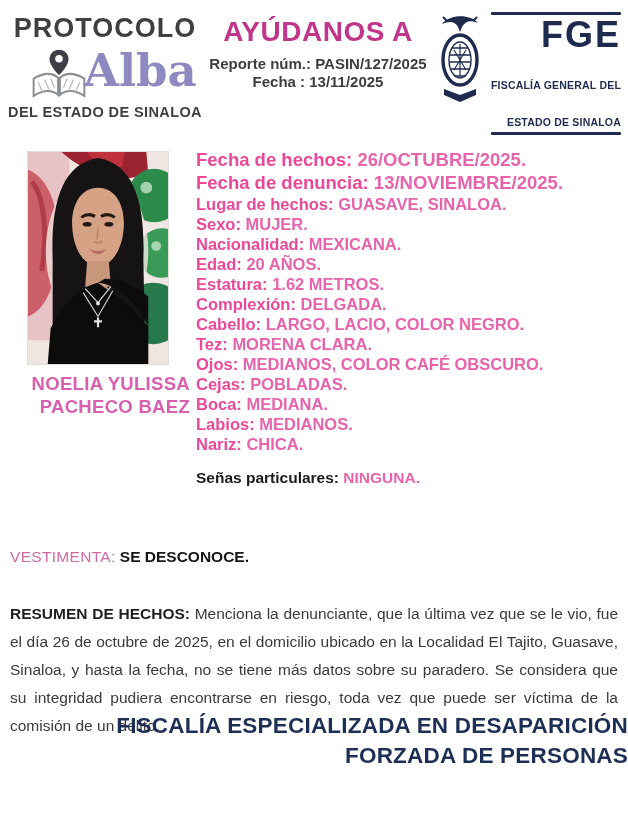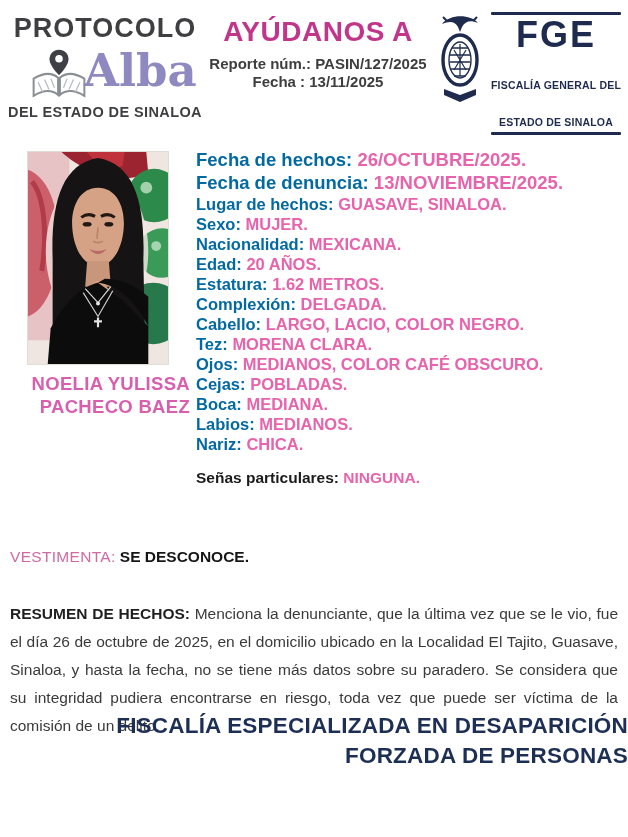--- a/index.html
+++ b/index.html
@@ -20,37 +20,37 @@
 
   
   .center-head { position:absolute; left:198px; top:15px; width:240px; text-align:center; }
   .center-title { font-size:28px; line-height:33px; font-weight:bold; color:#c1368a; letter-spacing:0.5px; }
   .center-report { margin-top:7px; font-size:15px; line-height:18px; font-weight:bold; color:#3e3e3e; }
   .center-date { font-size:15px; line-height:18px; font-weight:bold; color:#3e3e3e; }
 
   
   .fge { position:absolute; left:433px; top:10px; width:190px; height:100px; }
   .fge-eagle { position:absolute; left:2px; top:2px; width:50px; height:94px; }
-  .fge-block { position:absolute; left:58px; top:2px; width:130px; text-align:center; }
+  .fge-block { position:absolute; left:58px; top:2px; width:130px; text-align:right; }
   .fge-rule { height:3px; background:#1e2b4f; border-radius:1px; }
   .fge-acronym { font-size:36px; line-height:40px; font-weight:bold; color:#1e2b4f; letter-spacing:2px; }
   .fge-sub { font-size:10.5px; line-height:12.5px; font-weight:bold; color:#1e2b4f; letter-spacing:0.2px;margin-top:24px; }
   .fge-rule-bottom { margin-top:4px; }
 
   
   .photo { position:absolute; left:27px; top:151px; width:142px; height:214px; border:1px solid #e0dcd8; }
   .photo svg { display:block; width:100%; height:100%; }
   .person-name { position:absolute; left:6px; top:372px; width:184px; text-align:right;
     font-size:18.5px; line-height:23px; font-weight:bold; color:#d95fae; letter-spacing:0.3px; }
 
   
   .details { position:absolute; left:196px; top:148px; width:428px; }
   .drow { font-size:16.5px; line-height:20px; }
   .drow.lg { font-size:18.5px; line-height:23px; }
-  .dlabel { font-weight:bold; color:#0369a1; }
+  .dlabel { font-weight:bold; color:#ec4899; }
   .dvalue { font-weight:bold; color:#e763ab; }
   .senas { position:absolute; left:196px; top:468px; font-size:15.5px; line-height:19px; }
   .senas .dlabel { color:#1b1b1b; }
 
   
   .vestimenta { position:absolute; left:10px; top:547px; font-size:15.5px; line-height:19px; }
   .vest-label { font-weight:normal; color:#cf6aa2; letter-spacing:0.3px; }
   .vest-value { font-weight:bold; color:#151515; }
 
   

